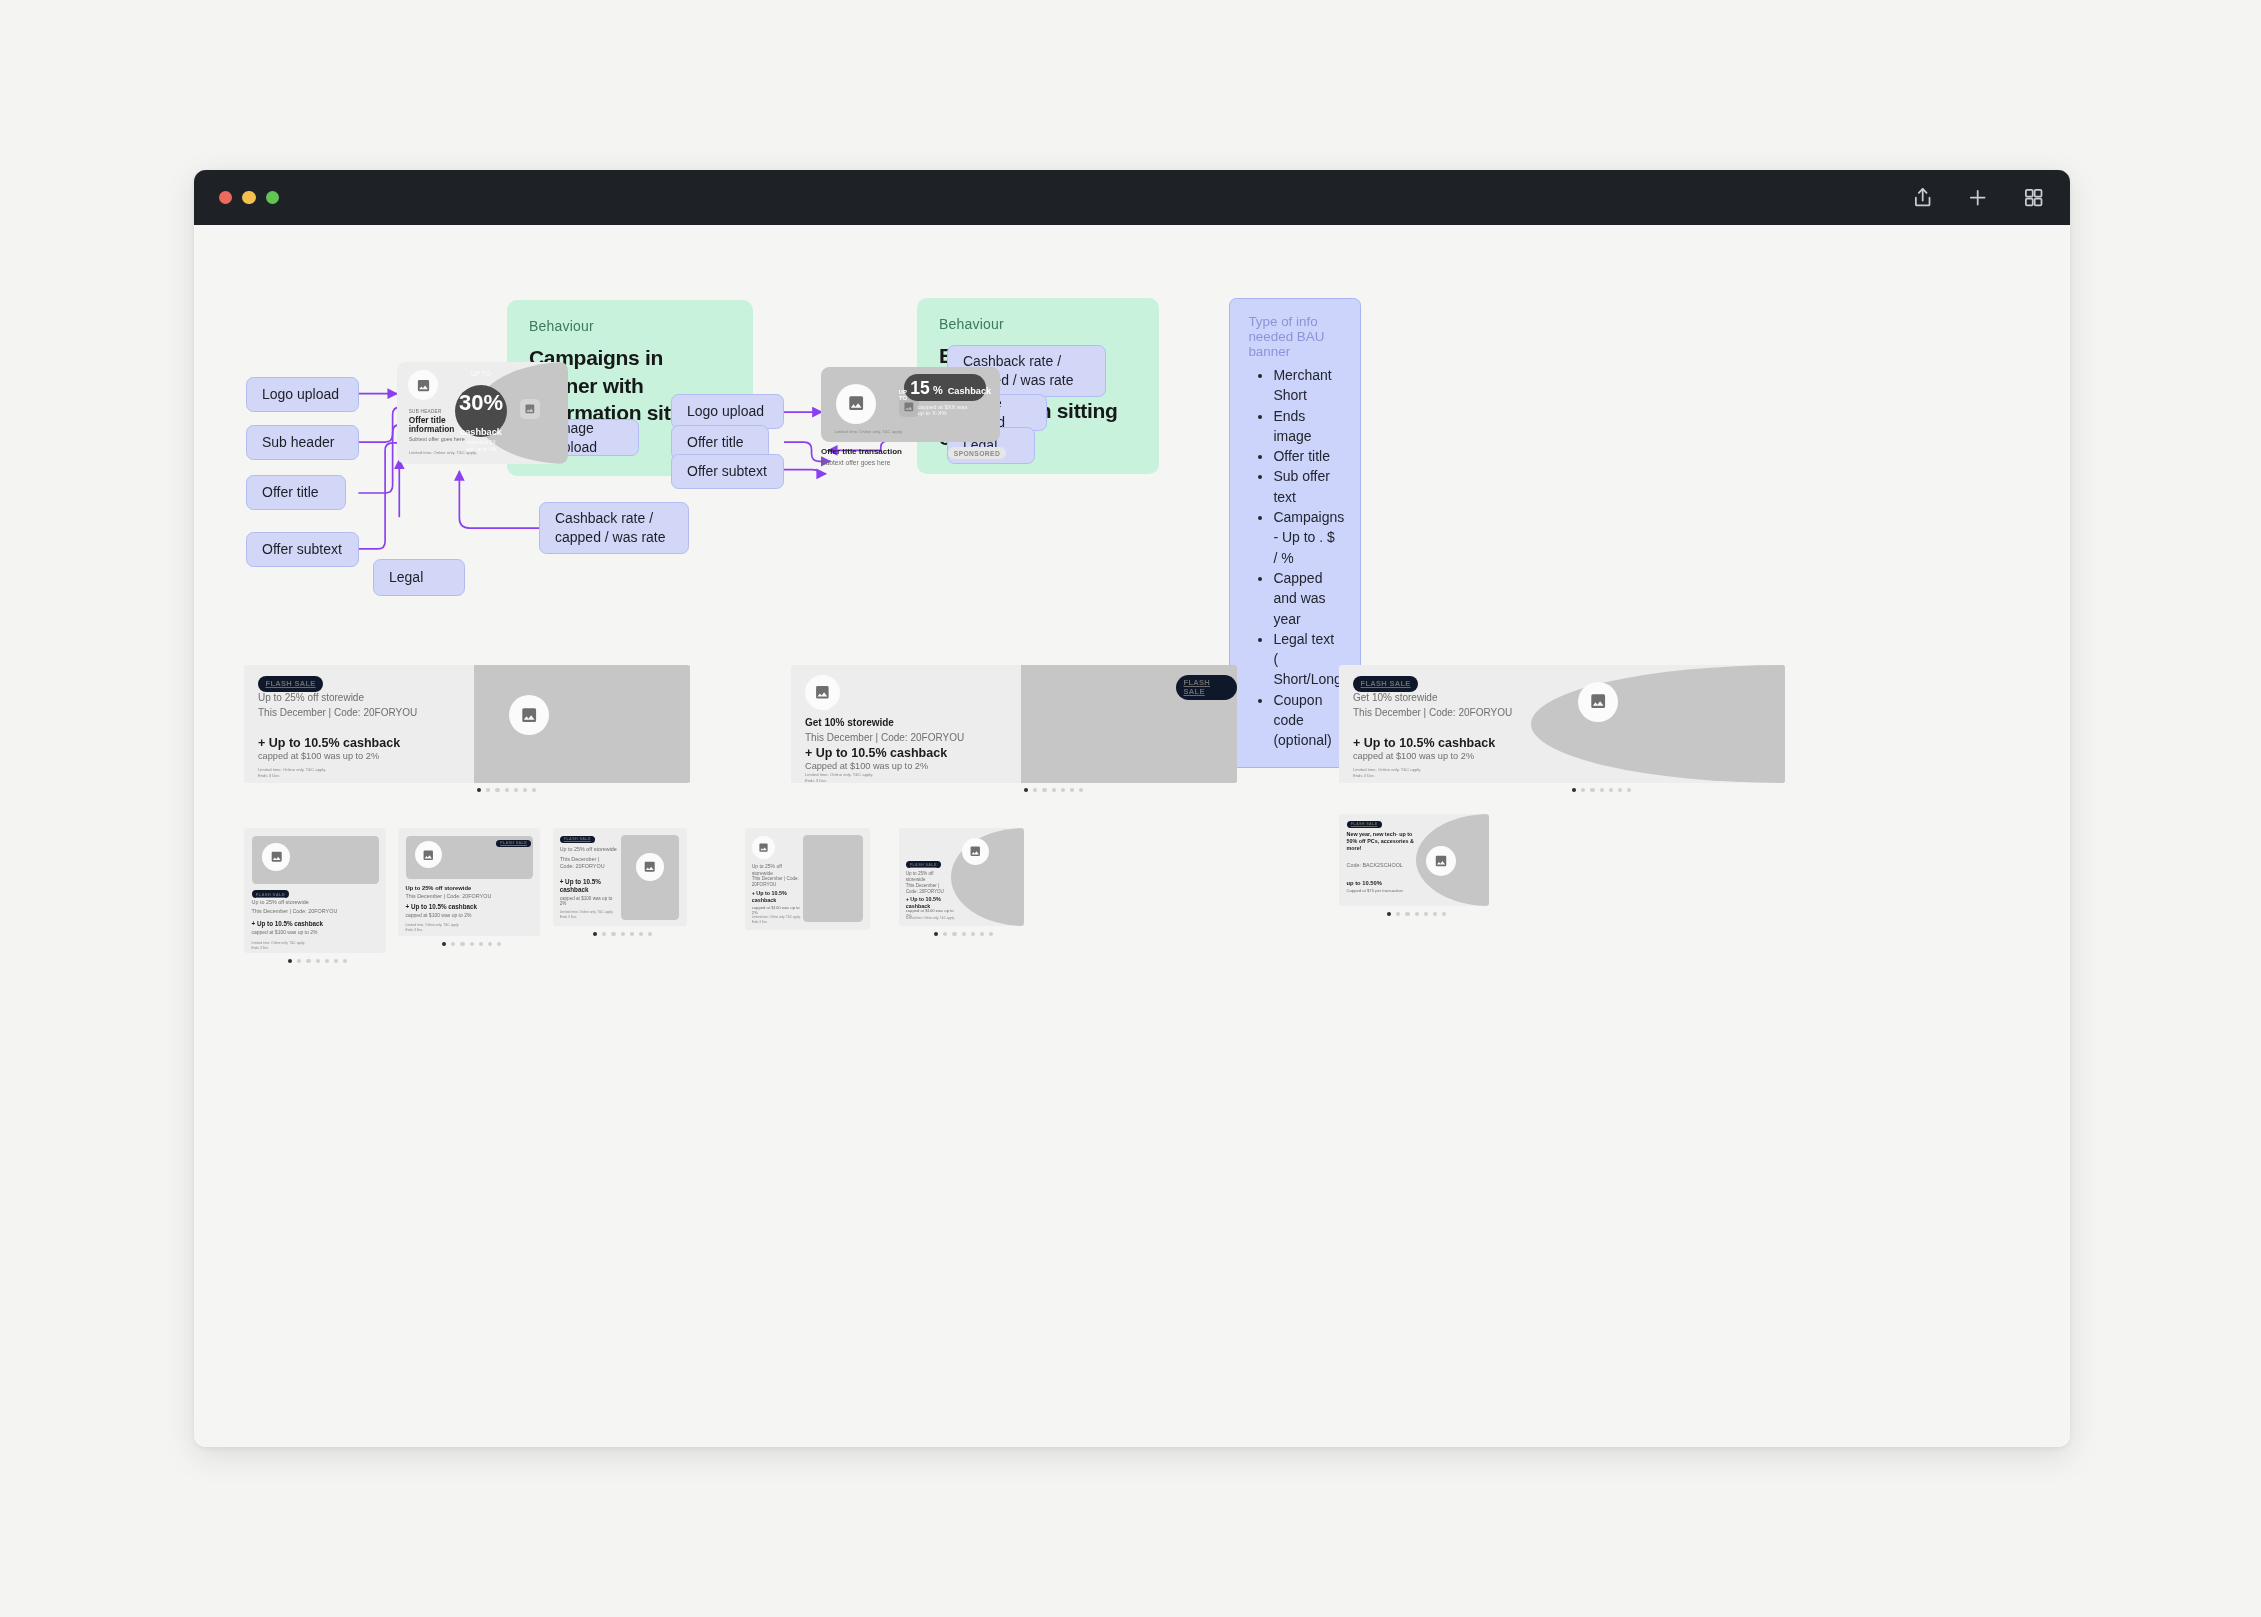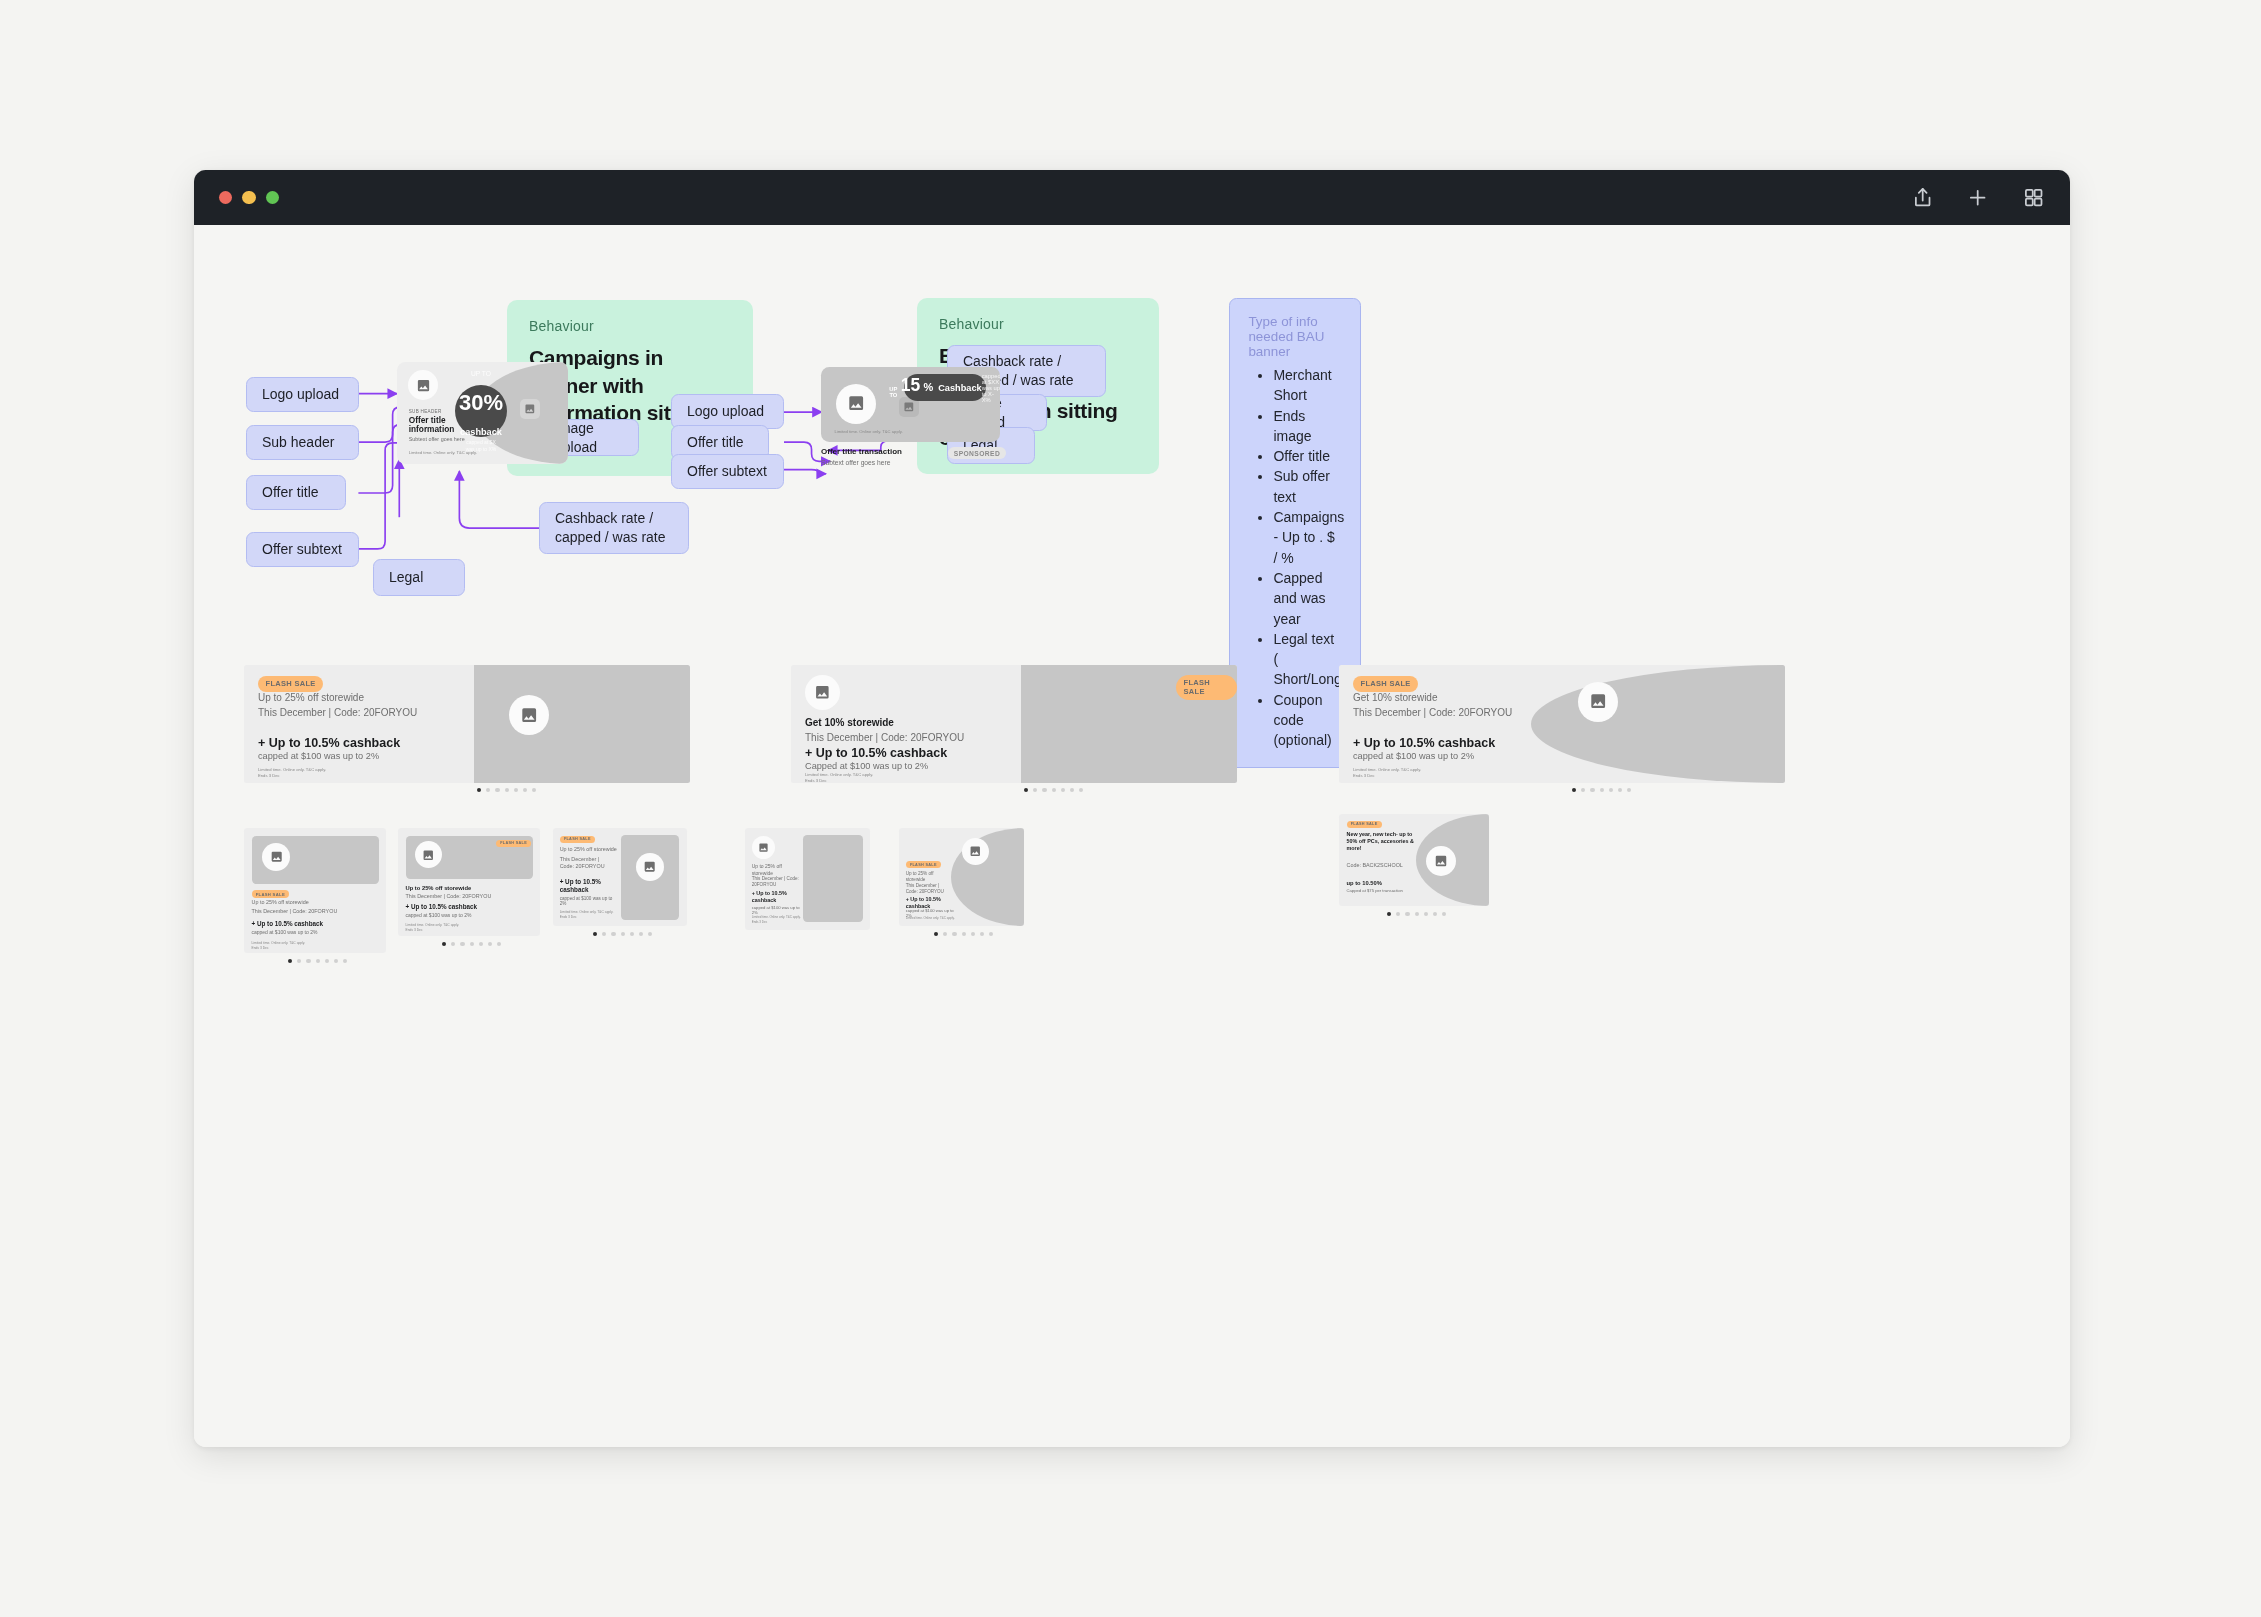--- a/index.html
+++ b/index.html
@@ -101,43 +101,43 @@
   .img-ph {
     position: absolute;
     background: #d5d5d5;
     border-radius: 5px;
     display: flex; align-items: center; justify-content: center;
   }
   svg.pic { display: block; }
 
   .badge-pill {
     position: absolute;
-    background: #fdba74; color: #6b6b6b;
+    background: #0f172a; color: #6b6b6b;
     border-radius: 83px;
     font-size: 7.5px; letter-spacing: 0.3px; font-weight: 600;
     padding: 3.3px 7.5px;
-    display: flex; align-items: center;
+    display: flex; align-items: center; text-decoration: underline;
   }
 
   .cash-circle {
     position: absolute; border-radius: 50%;
     background: #4a4a4a; color: #fff;
     display: flex; flex-direction: column;
     align-items: center; justify-content: center;
     text-align: center;
   }
   .cc-upto { font-size: 6.7px; opacity: .9; line-height: 1; }
   .cc-pct  { font-size: 22px; font-weight: 700; line-height: 1; margin: 14px 0; }
   .cc-cash { font-size: 9.2px; font-weight: 700; line-height: 1; }
   .cc-sub  { font-size: 5px; opacity: .85; line-height: 1.25; margin-top: 2.5px; }
 
   .cash-pill {
     position: absolute; border-radius: 83px;
     background: #4a4a4a; color: #fff;
-    display: flex; flex-direction: row; justify-content: center;
+    display: flex; flex-direction: column; 
     align-items: center;
     padding: 6.7px 13.4px;
   }
   .cp-row { display: flex; align-items: baseline; gap: 3.3px; }
   .cp-upto { font-size: 5.8px; line-height: 1.05; text-align: right; font-weight: 700; }
   .cp-num { font-size: 17.5px; font-weight: 800; line-height: 1; }
   .cp-pct { font-size: 11px; font-weight: 700; }
   .cp-word { font-size: 9.2px; font-weight: 600; margin-left: 1.7px; }
   .cp-sub { font-size: 5.8px; opacity: .85; margin-top: 2.5px; }
 

